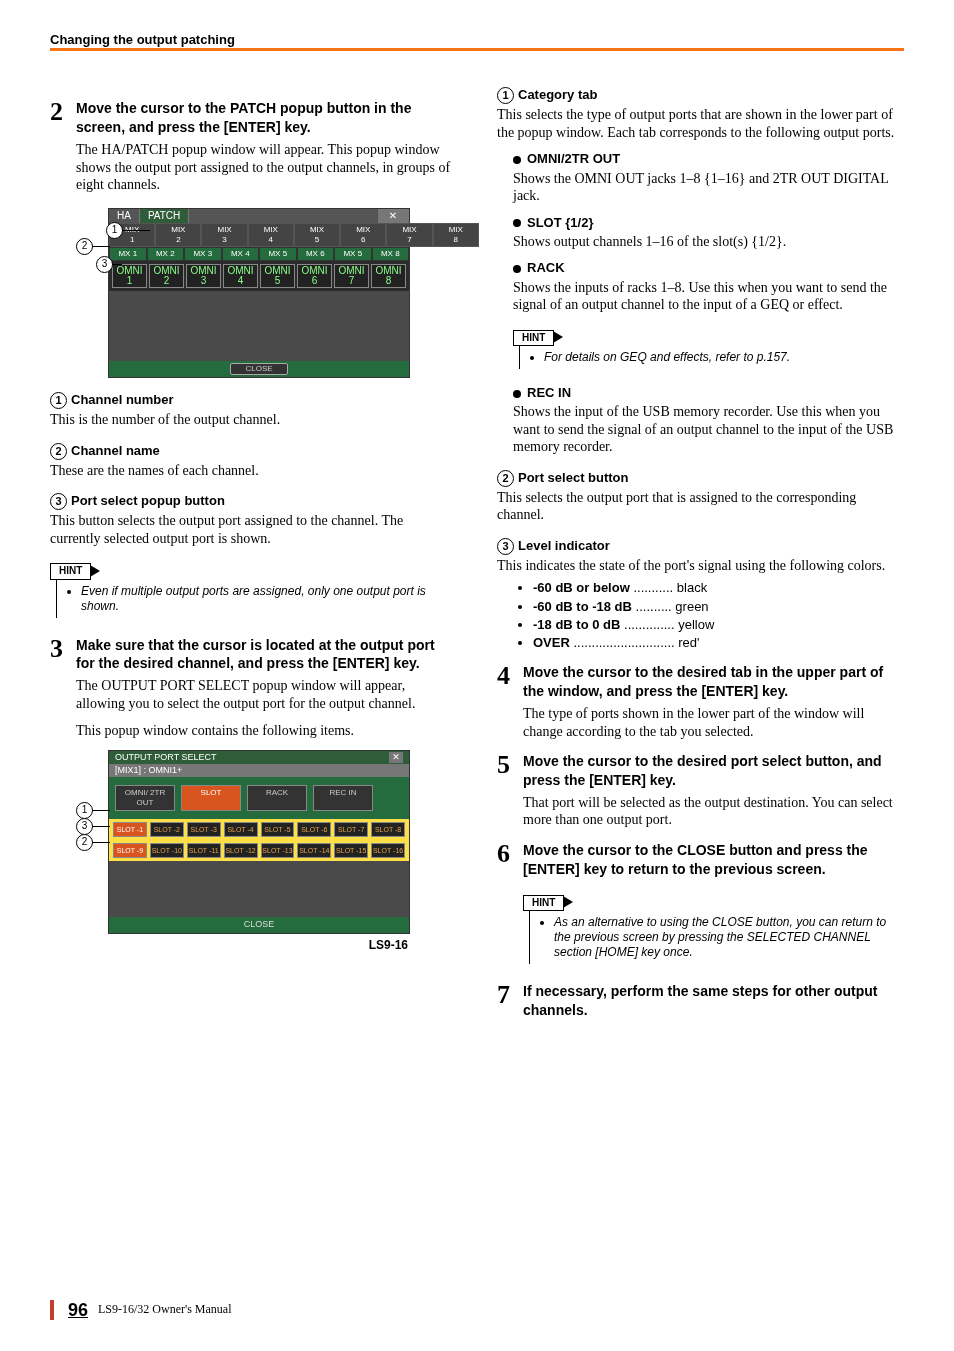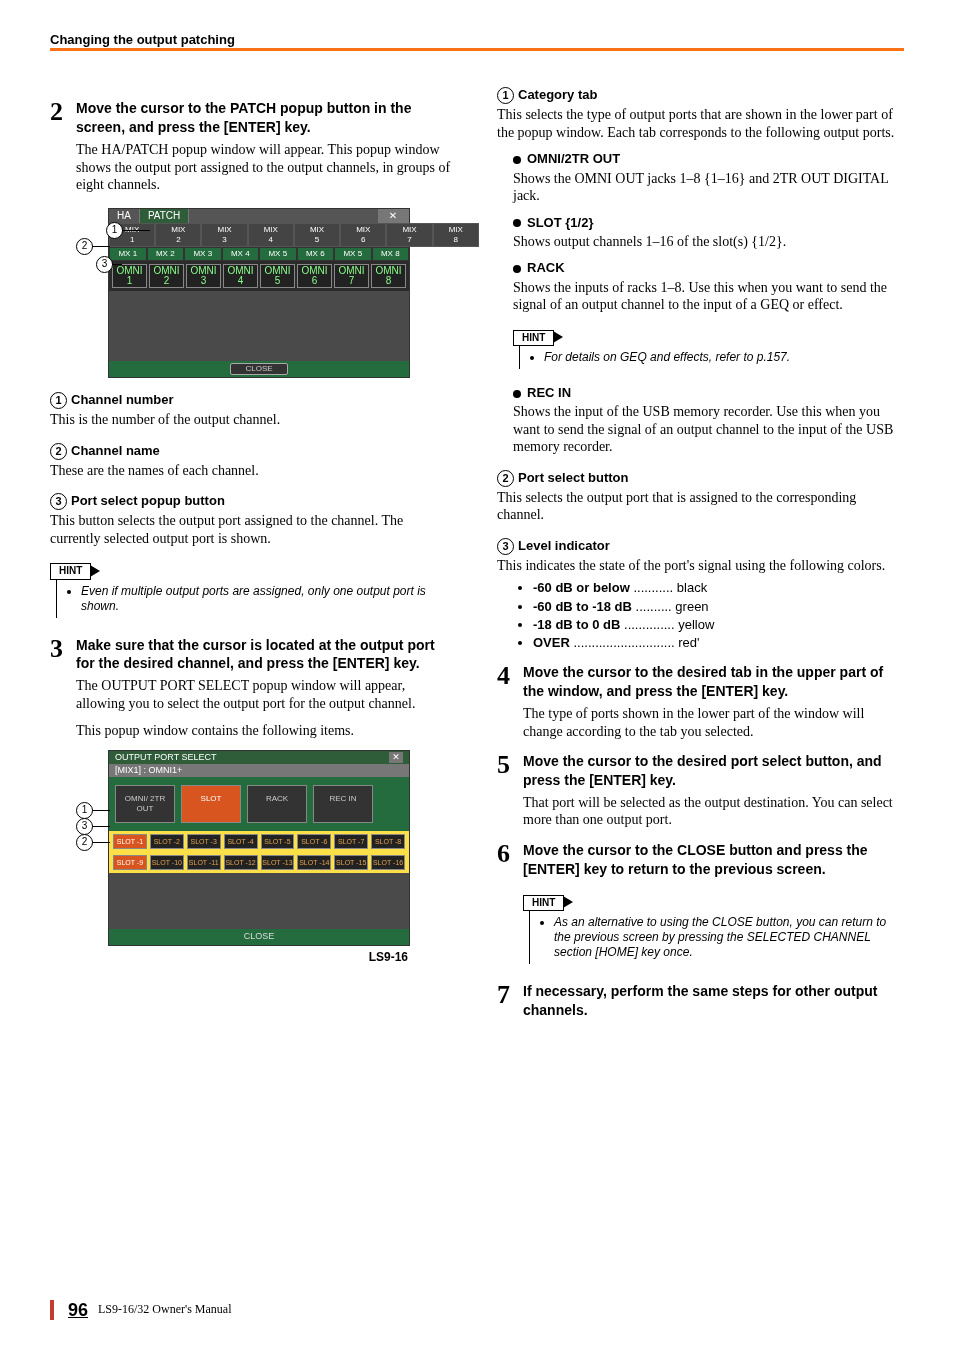--- a/index.html
+++ b/index.html
@@ -48,21 +48,21 @@
   .callout-line{position:absolute;height:1px;background:#000;}
   .callout-num{position:absolute;width:15px;height:15px;border:1px solid #000;border-radius:50%;font-size:10px;line-height:14px;text-align:center;background:#fff;font-family:Arial,Helvetica,sans-serif;}
   
   .fig2-wrap{margin:10px 0 0 26px;position:relative;width:340px;}
   .fig2{width:300px;border:1px solid #333;background:#fde047;font-family:Arial,Helvetica,sans-serif;font-size:9px;color:#ddd;margin-left:32px;}
   .fig2 .titlebar2{background:#2f5d3a;color:#fff;padding:1px 6px;display:flex;}
   .fig2 .titlebar2 .x{margin-left:auto;background:#777;width:14px;text-align:center;}
   .fig2 .subhead{background:#777;color:#fff;padding:1px 6px;font-size:9px;}
   .fig2 .greenband{background:#246b3d;height:4px;}
   .fig2 .tabs{display:flex;gap:6px;padding:4px 6px;background:#246b3d;}
-  .fig2 .tab{border:1px solid #888;background:#333;color:#ccc;font-size:8px;padding:8px 4px;text-align:center;width:50px;}
+  .fig2 .tab{border:1px solid #888;background:#333;color:#ccc;font-size:8px;padding:2px 4px;text-align:center;width:50px;}
   .fig2 .tab.on{background:#d9551f;color:#fff;}
   .fig2 .portrow{display:flex;gap:3px;padding:3px 4px;}
   .fig2 .port{flex:1;border:1px solid #888;background:#222;color:#e5a24a;font-size:7px;text-align:center;padding:3px 0;line-height:1;}
   .fig2 .port.on{background:#d9551f;color:#fff;}
   .fig2 .blank2{height:56px;background:#4a4a4a;}
   .fig2 .closebar2{background:#246b3d;text-align:center;padding:2px;}
 </style>
 </head>
 <body>
 

